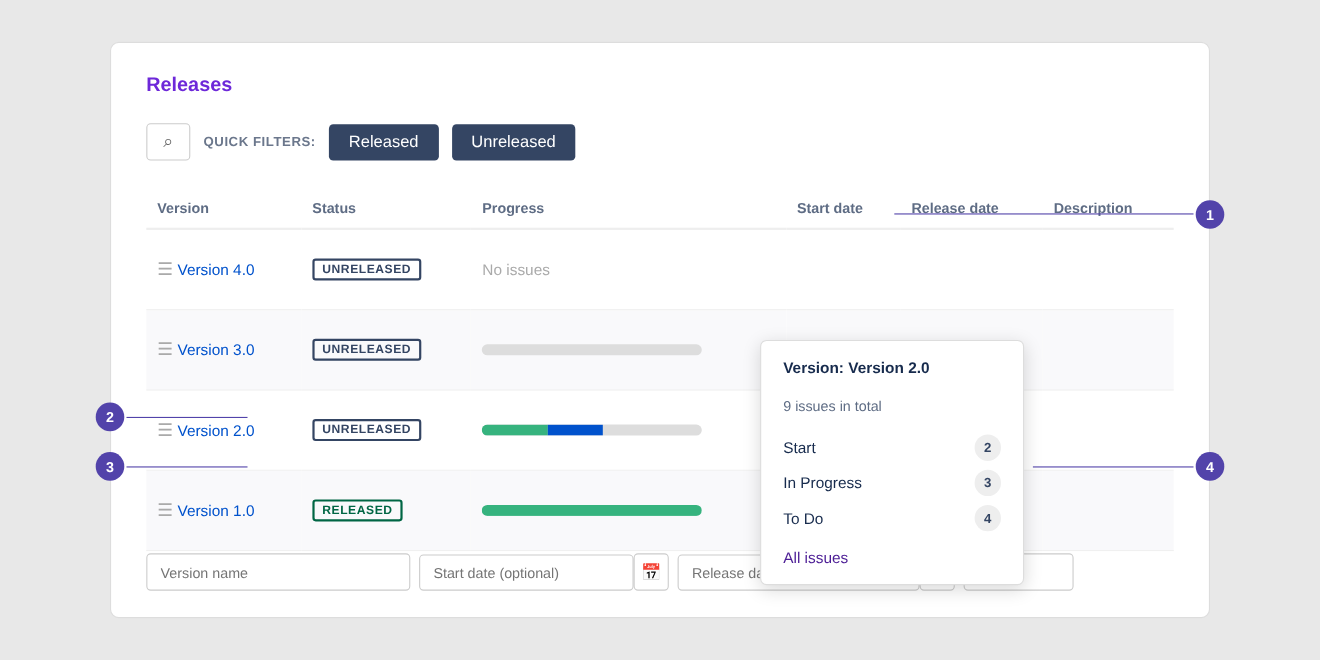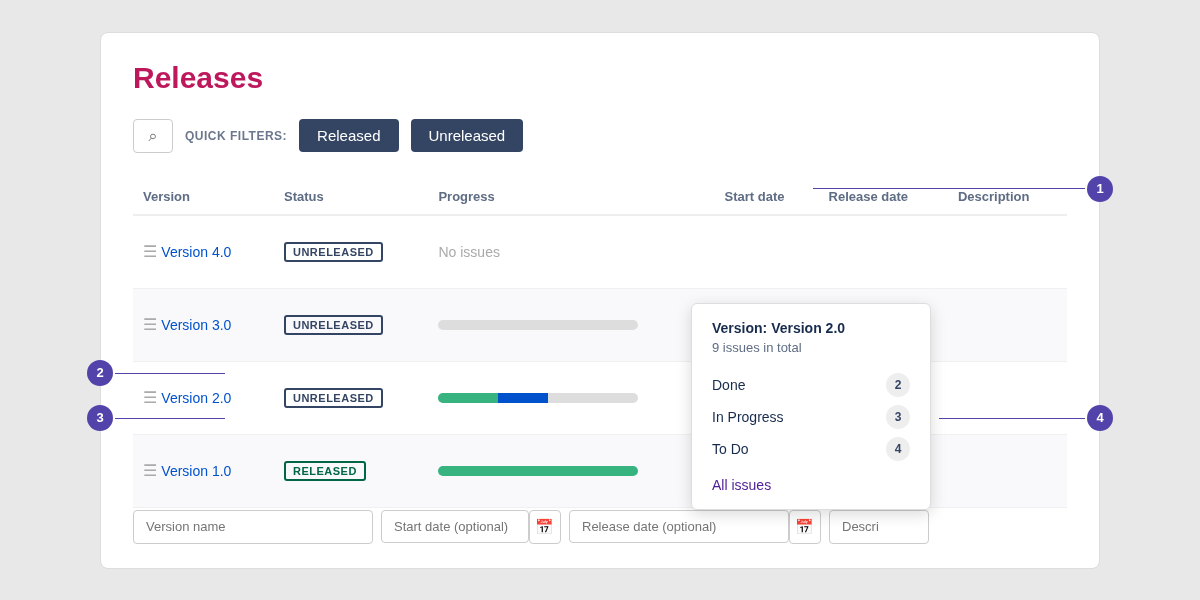--- a/index.html
+++ b/index.html
@@ -15,23 +15,23 @@
     }
     .main-card {
       background: #fff;
       border-radius: 8px;
       border: 1px solid #ddd;
       width: 1000px;
       padding: 28px 32px 24px 32px;
       position: relative;
     }
     .page-title {
-      font-size: 30px;
+      font-size: 18px;
       font-weight: 700;
-      color: #be185d;
+      color: #6d28d9;
       margin-bottom: 24px;
     }
     .filters-row {
       display: flex;
       align-items: center;
       gap: 12px;
       margin-bottom: 28px;
     }
     .search-box {
       border: 1px solid #ccc;
@@ -164,21 +164,21 @@
       padding: 16px 20px;
       z-index: 10;
       width: 240px;
       left: 590px;
       top: 270px;
     }
     .popup-title {
       font-size: 14px;
       font-weight: 600;
       color: #172b4d;
-      margin-bottom: 4px;
+      margin-bottom: 20px;
     }
     .popup-subtitle {
       font-size: 13px;
       color: #5e6c84;
       margin-bottom: 14px;
     }
     .popup-row {
       display: flex;
       justify-content: space-between;
       align-items: center;
@@ -214,21 +214,21 @@
       margin-top: 12px;
     }
     .input-row input {
       border: 1px solid #ccc;
       border-radius: 4px;
       padding: 8px 12px;
       font-size: 13px;
       color: #aaa;
     }
     .input-version { width: 240px; }
-    .input-date { width: 148px; }
+    .input-date { width: 195px; }
     .input-date-right { width: 220px; }
     .input-desc { width: 100px; }
     .date-icon {
       border: 1px solid #ccc;
       border-radius: 4px;
       width: 32px;
       height: 34px;
       display: flex;
       align-items: center;
       justify-content: center;
@@ -330,21 +330,21 @@
       <div class="date-icon">📅</div>
     </div>
     <input class="input-desc" type="text" placeholder="Descri" style="">
   </div>
 
   <div class="popup">
     <div class="popup-title">Version: Version 2.0</div>
     <div class="popup-subtitle">9 issues in total</div>
     <div id="popup-rows">
         <div class="popup-row">
-          <span>Done</span>
+          <span>Start</span>
           <span class="popup-count">2</span>
         </div>
         <div class="popup-row">
           <span>In Progress</span>
           <span class="popup-count">3</span>
         </div>
         <div class="popup-row">
           <span>To Do</span>
           <span class="popup-count">4</span>
         </div>

